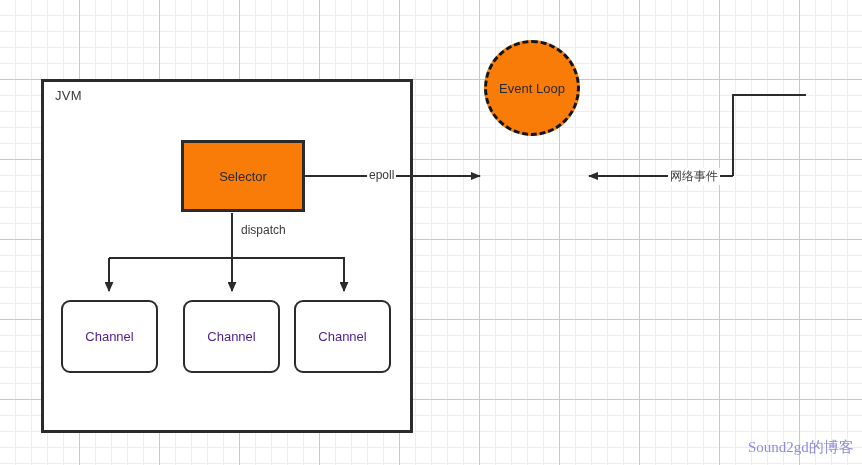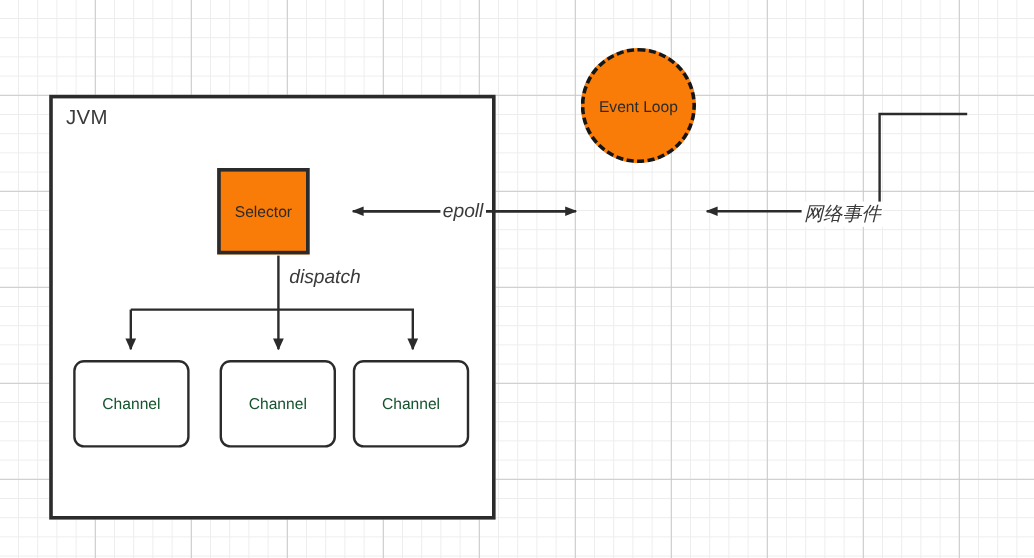--- a/index.html
+++ b/index.html
@@ -28,37 +28,37 @@
   
   .jvm-box {
     left: 41px; top: 79px;
     width: 372px; height: 354px;
     background: #ffffff;
     border: 3px solid #2b2b2b;
   }
   .jvm-label {
     position: absolute;
     left: 55px; top: 88px;
-    font-size: 17px;
+    font-size: 13px;
     color: #3a3a3a;
     letter-spacing: 0.3px;
     white-space: nowrap;
   }
 
   
   .orange-box {
     background: #F97C08;
     border: 3px solid #2b2b2b;
     display: flex;
     align-items: center;
     justify-content: center;
     font-size: 13px;
     color: #2b2b2b;
   }
-  .selector-box { left: 181px; top: 140px; width: 77px; height: 72px; }
+  .selector-box { left: 181px; top: 140px; width: 124px; height: 72px; }
   .kernel-box   { left: 482px; top: 142px; width: 101px; height: 70px; }
 
   
   .event-loop {
     left: 484px; top: 40px;
     width: 96px; height: 96px;
     border-radius: 50%;
     background: #F97C08;
     border: 3px dashed #151515;
     display: flex;
@@ -72,34 +72,33 @@
   .channel-box {
     top: 300px;
     width: 97px; height: 73px;
     background: #ffffff;
     border: 2px solid #2b2b2b;
     border-radius: 9px;
     display: flex;
     align-items: center;
     justify-content: center;
     font-size: 13px;
-    color: #14532d;
+    color: #4c1d95;
   }
   .ch1 { left: 61px; }
   .ch2 { left: 183px; }
   .ch3 { left: 294px; }
 
   
   .edge-label {
     position: absolute;
-    font-size: 16px;
+    font-size: 12px;
     color: #3a3a3a;
     background: transparent;
     white-space: nowrap;
-    font-style: italic;
   }
   .label-epoll    { left: 367px; top: 168px; background: #ffffff; padding: 0 2px; }
   .label-dispatch { left: 241px; top: 223px; text-align: center; }
   .label-network  { left: 668px; top: 168px; background: #ffffff; padding: 0 2px; }
 
   svg.edges {
     position: absolute;
     left: 0; top: 0;
     width: 862px; height: 465px;
     pointer-events: none;
@@ -169,14 +168,15 @@
   <div class="node channel-box ch1">
     <span>Channel</span>
   </div>
   <div class="node channel-box ch2">
     <span>Channel</span>
   </div>
   <div class="node channel-box ch3">
     <span>Channel</span>
   </div>
 
+  <div class="watermark">Sound2gd的博客</div>
 
 </div>
 
 </body></html>

